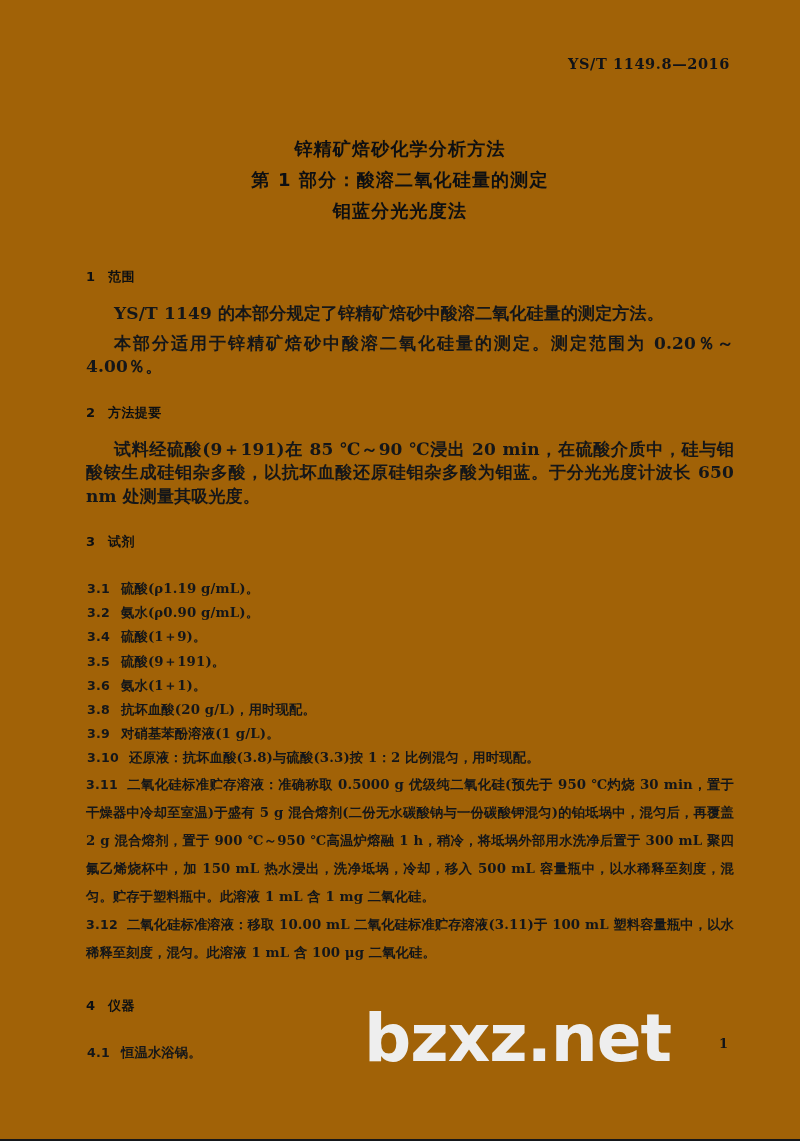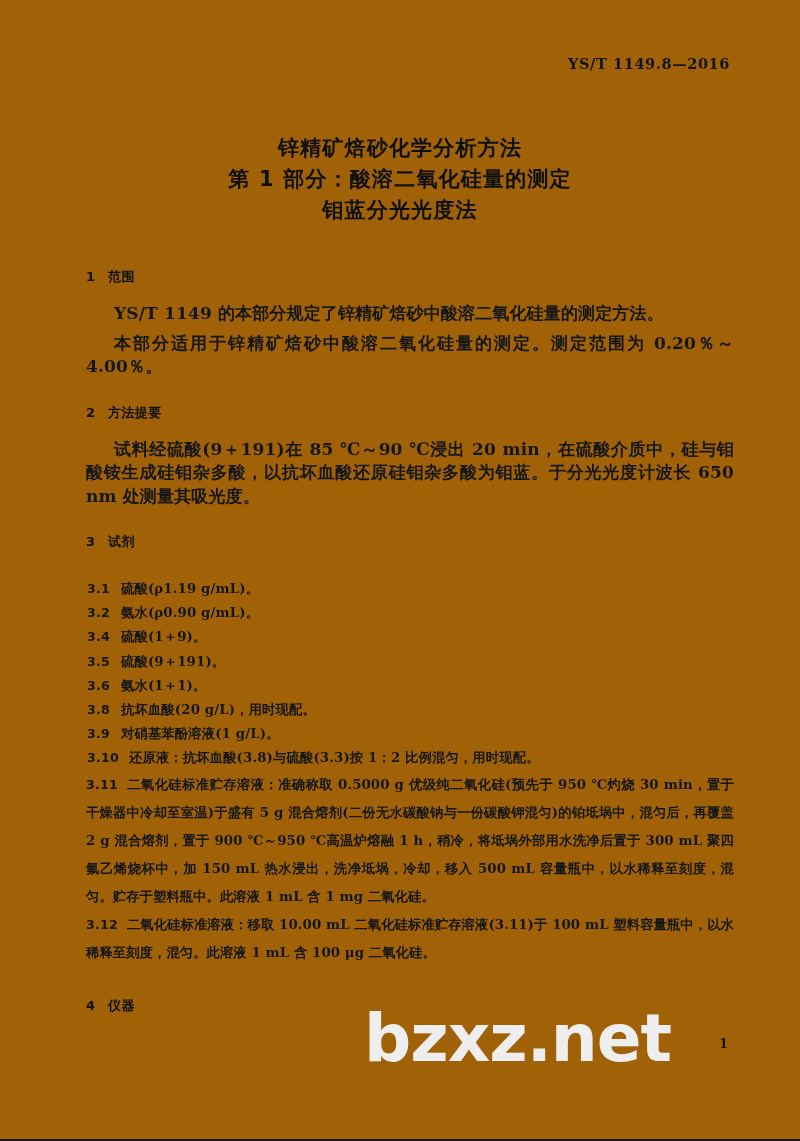--- a/index.html
+++ b/index.html
@@ -38,21 +38,21 @@
   .title-block {
     position: absolute;
     top: 133px;
     left: 0;
     width: 800px;
     text-align: center;
   }
   .title-line {
     font-family: "DejaVu Sans", "Liberation Sans", sans-serif;
     font-weight: bold;
-    font-size: 21px;
+    font-size: 18px;
     letter-spacing: 1.2px;
     line-height: 31px;
     color: #0d0f12;
     white-space: nowrap;
   }
 
   
   .body-col {
     position: absolute;
     top: 268px;
@@ -232,18 +232,21 @@
     </p>
 
     <div class="spacer-lg"></div>
 
     <div class="section-head">
       <span class="num">4</span><span>仪器</span>
     </div>
 
     <div class="spacer-sm"></div>
 
+    <p class="item">
+      <span class="inum">4.1</span><span>恒温水浴锅。</span>
+    </p>
 
   </div>
 
   <div class="page-number">1</div>
 
 </div>
 
 </body></html>

